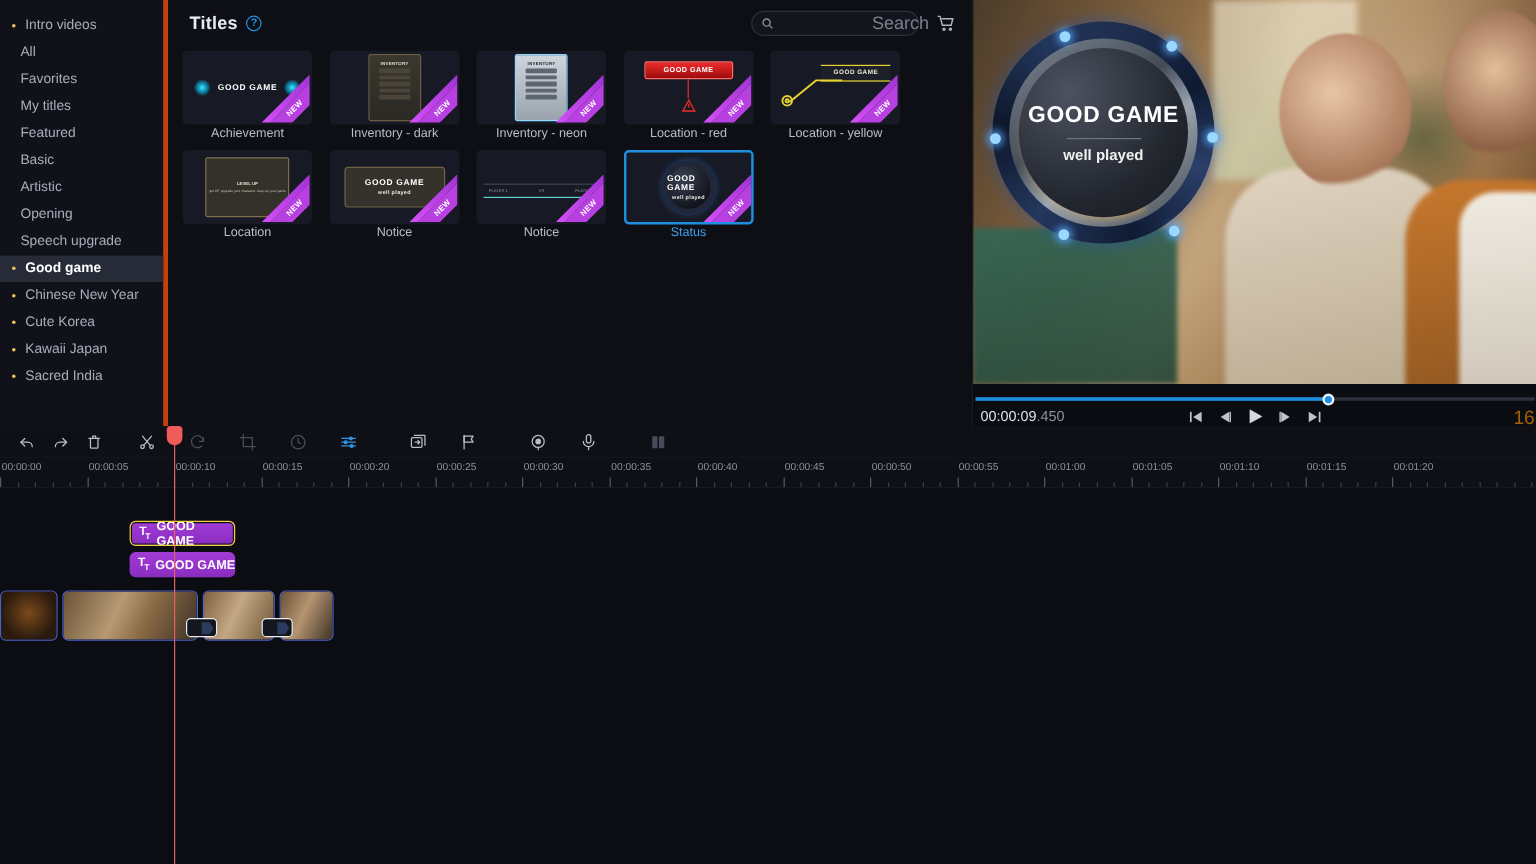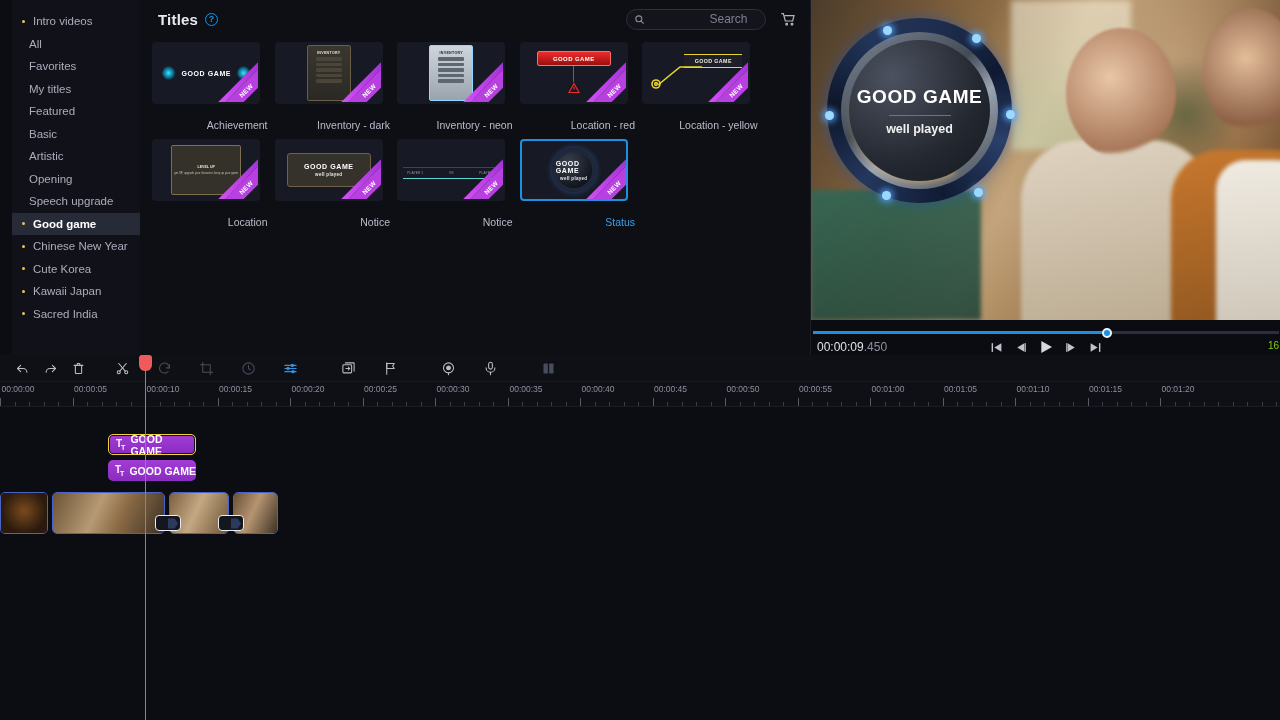--- a/index.html
+++ b/index.html
@@ -7,21 +7,21 @@
     width: 1280px; height: 720px;
     background: #0c0d12;
     font-family: "Liberation Sans", sans-serif;
     color: #c9cbd6;
     overflow: hidden;
   }
   #app { position: relative; width: 1280px; height: 720px; }
 
   
   #sidebar {
-    position: absolute; left: 12px; top: 0; width: 140px; height: 355px;
+    position: absolute; left: 0; top: 0; width: 140px; height: 355px;
     background: #111219;
     border-right: 4px solid #c2410c;
     padding-top: 10px;
   }
   .side-item {
     display: flex; align-items: center;
     height: 22.5px; padding-left: 10px;
     font-size: 11.5px; color: #a9adbb;
     cursor: pointer; white-space: nowrap;
   }
@@ -50,42 +50,42 @@
   }
   .spacer { flex: 1; }
   #search-box {
     display: flex; align-items: center;
     width: 140px; height: 21px;
     border: 1px solid #2c2f3c; border-radius: 11px;
     background: #14151c; padding: 0 7px; gap: 6px;
   }
   #search-box input {
     flex: 1; background: transparent; border: none; outline: none;
-    color: #d2d5e0; font-size: 12px; font-family: "Liberation Sans", sans-serif;
+    color: #d2d5e0; font-size: 15px; font-family: "Liberation Sans", sans-serif;
     text-align: center;
   }
   #search-box input::placeholder { color: #7b7f8e; }
   .sicon { width: 11px; height: 11px; opacity: .75; flex: none; }
   #cart-btn { margin-left: 14px; width: 16px; height: 16px; opacity: .85; cursor: pointer; }
 
   
   #grid {
     display: flex; flex-wrap: wrap;
     padding: 4px 0 0 5px; gap: 0;
   }
   .card { width: 122.5px; margin: 0 0 8px 0; cursor: pointer; }
   .card-thumb {
     position: relative; width: 108px; height: 62px;
     margin: 0 auto; border-radius: 4px; overflow: hidden;
     background: #171a24; border: 2px solid transparent;
   }
   .card.selected .card-thumb { border-color: #1f8fe0; }
   .card-label {
-    text-align: right; font-size: 10.5px; color: #b9bcc9;
-    margin-top: 15px; white-space: nowrap;
+    text-align: center; font-size: 10.5px; color: #b9bcc9;
+    margin-top: 1px; white-space: nowrap;
   }
   .card.selected .card-label { color: #3d9fe8; }
   .newflag {
     position: absolute; right: -16px; bottom: 5px;
     width: 56px; height: 13px; background: #b83fe0;
     transform: rotate(-45deg);
     color: #fff; font-size: 6.5px; font-weight: bold;
     text-align: center; line-height: 13px; letter-spacing: .4px;
   }
   .newflag::before{
@@ -206,21 +206,21 @@
     background:#9bd8ff; box-shadow:0 0 7px 2px rgba(90,170,255,.95); }
 
   
   #transport { position:absolute; left:0; bottom:0; width:470px; height:35px; background:#0b0c11; }
   #prog-track { position:absolute; left:2px; right:2px; top:11px; height:3px; background:#2b2f3c; }
   #prog-fill { position:absolute; left:0; top:0; height:100%; width:63%; background:#1f8fe0; }
   #prog-knob { position:absolute; left:calc(63% - 5px); top:-3.5px; width:10px;height:10px;
     border-radius:50%; background:#1f8fe0; border:2px solid #eaf4ff; }
   #tc { position:absolute; left:6px; top:20px; font-size:12px; color:#dfe2ea; }
   #tc .ms { color:#8d919f;margin-top:44px; }
-  #tc-right { position:absolute; right:2px; top:20px; font-size:10px; color:#84cc16; }
+  #tc-right { position:absolute; right:2px; top:20px; font-size:16px; color:#a16207; }
   #tbtns { position:absolute; left:50%; transform:translateX(-50%); top:19px;
     display:flex; align-items:center; gap:11px; }
   .tbtn { cursor:pointer; opacity:.92; }
 
   
   #timeline { position:absolute; left:0; top:355px; width:1280px; height:365px; background:#0c0d12; }
   #tlbar {
     height:27px; display:flex; align-items:center; padding-left:8px;
     border-bottom:1px solid #16181f; background:#0f1016;
   }

